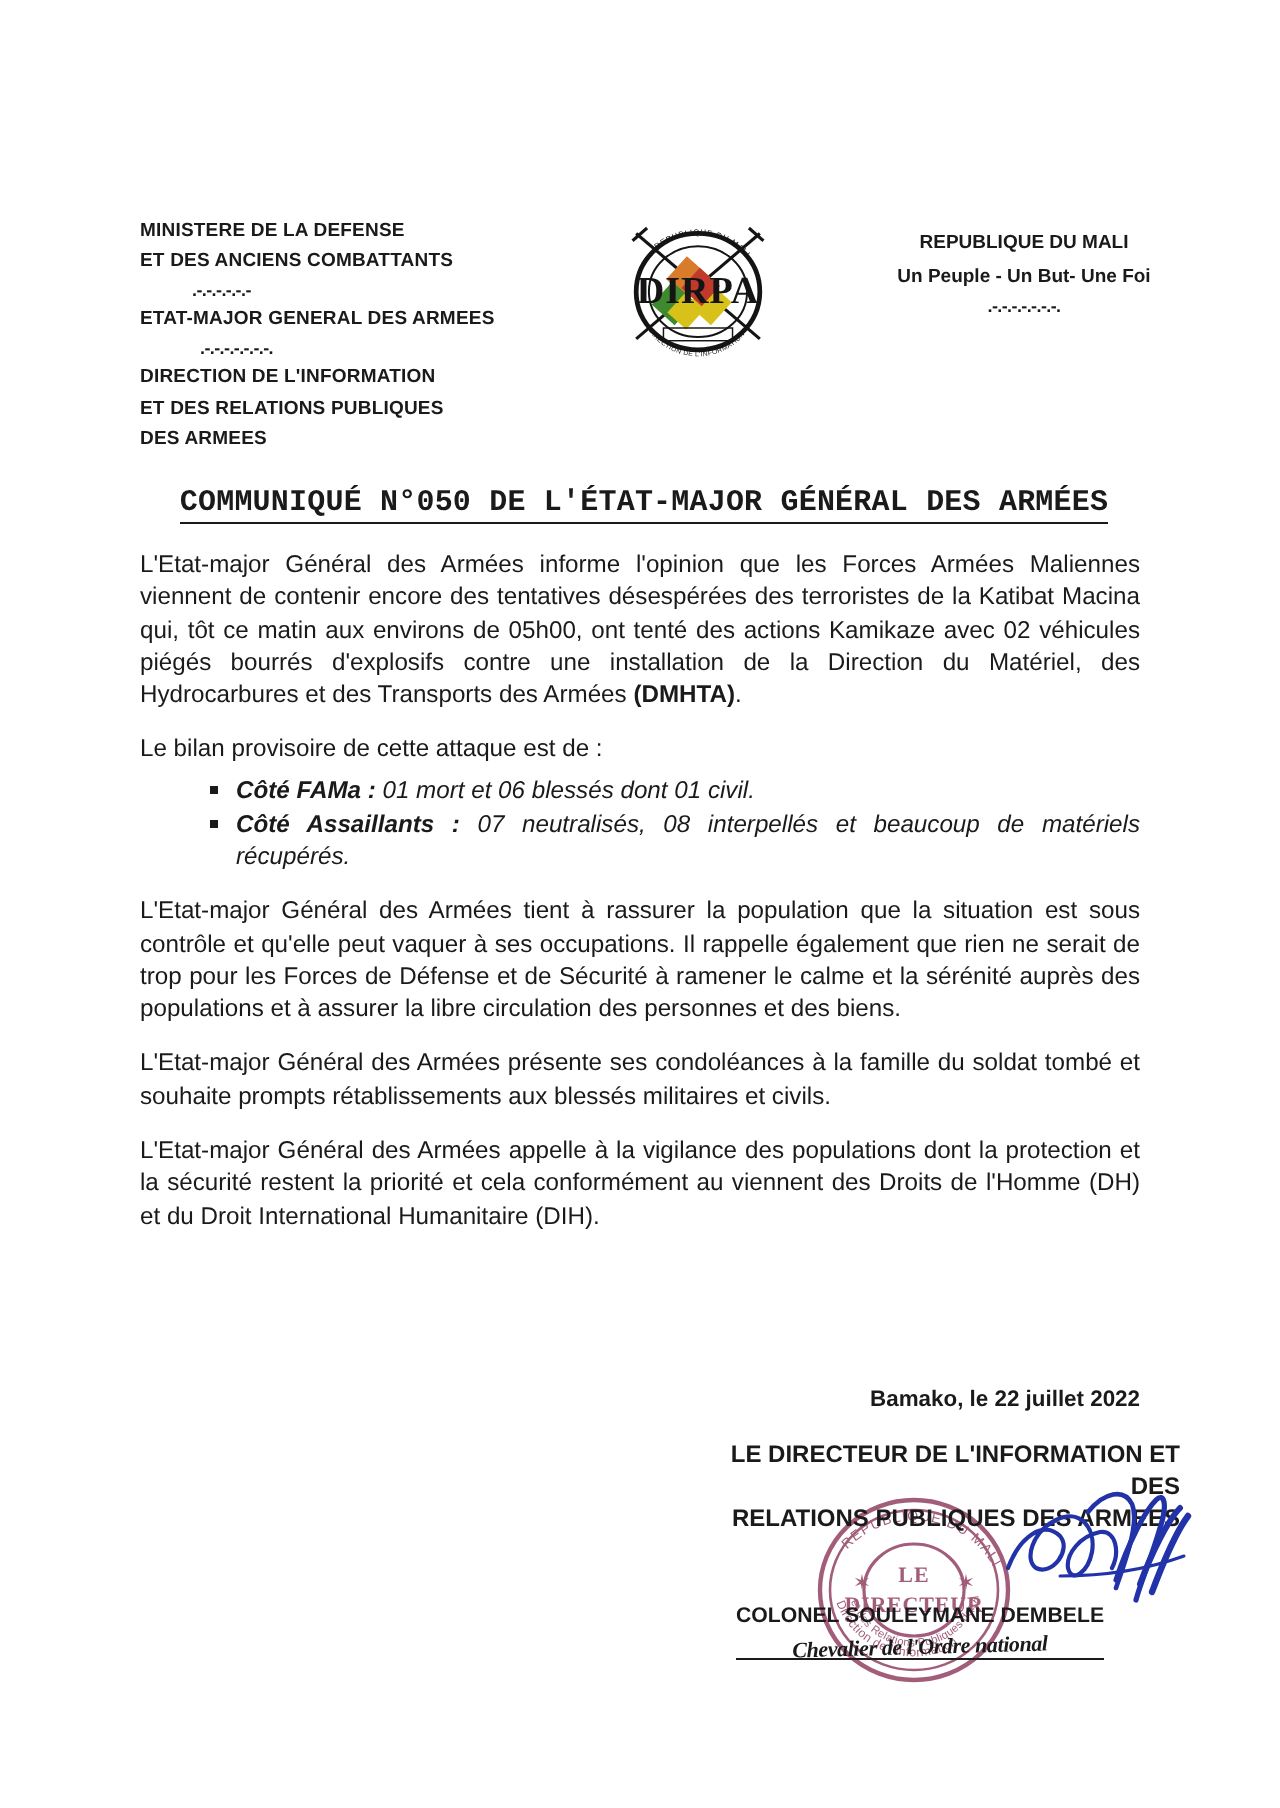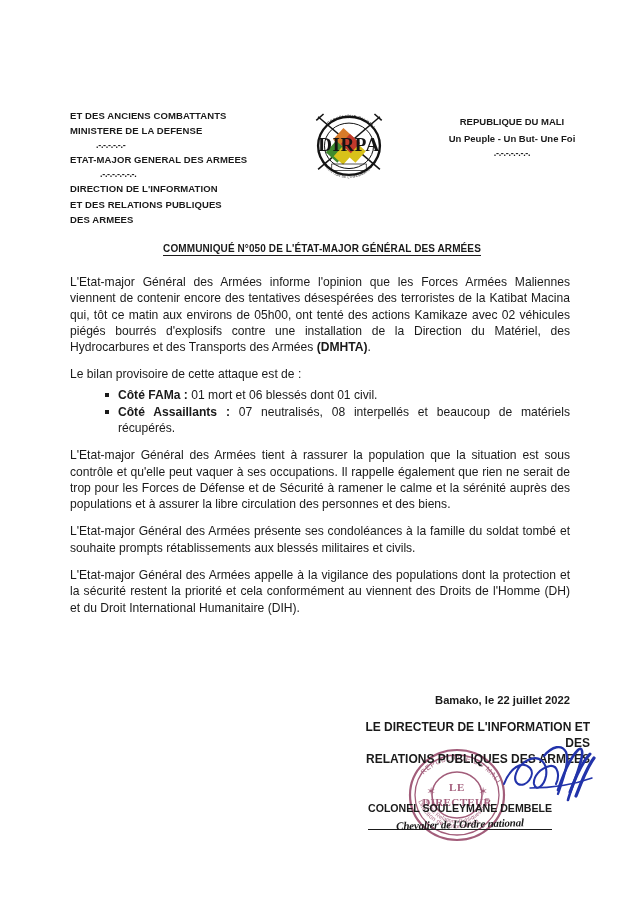--- a/index.html
+++ b/index.html
@@ -70,23 +70,24 @@
     height: 80px;
   }
 
   
   .doc-title {
     position: absolute;
     top: 243px;
     left: 4px;
     right: 0;
     text-align: center;
-    font-size: 10px;
+    font-size: 15px;
     font-weight: bold;
     letter-spacing: 0.1px;
+    font-family: Liberation Mono, monospace;
   }
   .doc-title span {
     border-bottom: 1.4px solid #1a1a1a;
     padding-bottom: 1px;
   }
 
   
   .body-text {
     position: absolute;
     top: 274px;
@@ -101,20 +102,21 @@
   }
   .body-text p.tight {
     margin-bottom: 4px;
   }
   b { font-weight: bold; }
 
   ul.tally {
     margin: 0 0 11px 0;
     padding-left: 48px;
     list-style: none;
+    font-style: italic;
   }
   ul.tally li {
     position: relative;
     margin-bottom: 1px;
     text-align: justify;
   }
   ul.tally li::before {
     content: "";
     position: absolute;
     left: -13px;
@@ -193,22 +195,22 @@
   }
 </style>
 </head>
 <body>
 
 <div class="page">
 
   <div class="header">
 
     <div class="header-left">
+      <div class="hdr-line">MINISTERE DE LA DEFENSE</div>
       <div class="hdr-line">ET DES ANCIENS COMBATTANTS</div>
-      <div class="hdr-line">MINISTERE DE LA DEFENSE</div>
       <div class="sep">.-.-.-.-.-.-</div>
       <div class="hdr-line">ETAT-MAJOR GENERAL DES ARMEES</div>
       <div class="sep wide">.-.-.-.-.-.-.-.</div>
       <div class="hdr-line">DIRECTION DE L'INFORMATION</div>
       <div class="hdr-line">ET DES RELATIONS PUBLIQUES</div>
       <div class="hdr-line">DES ARMEES</div>
     </div>
 
     <div class="header-right">
       <div class="hdr-line">REPUBLIQUE DU MALI</div>

